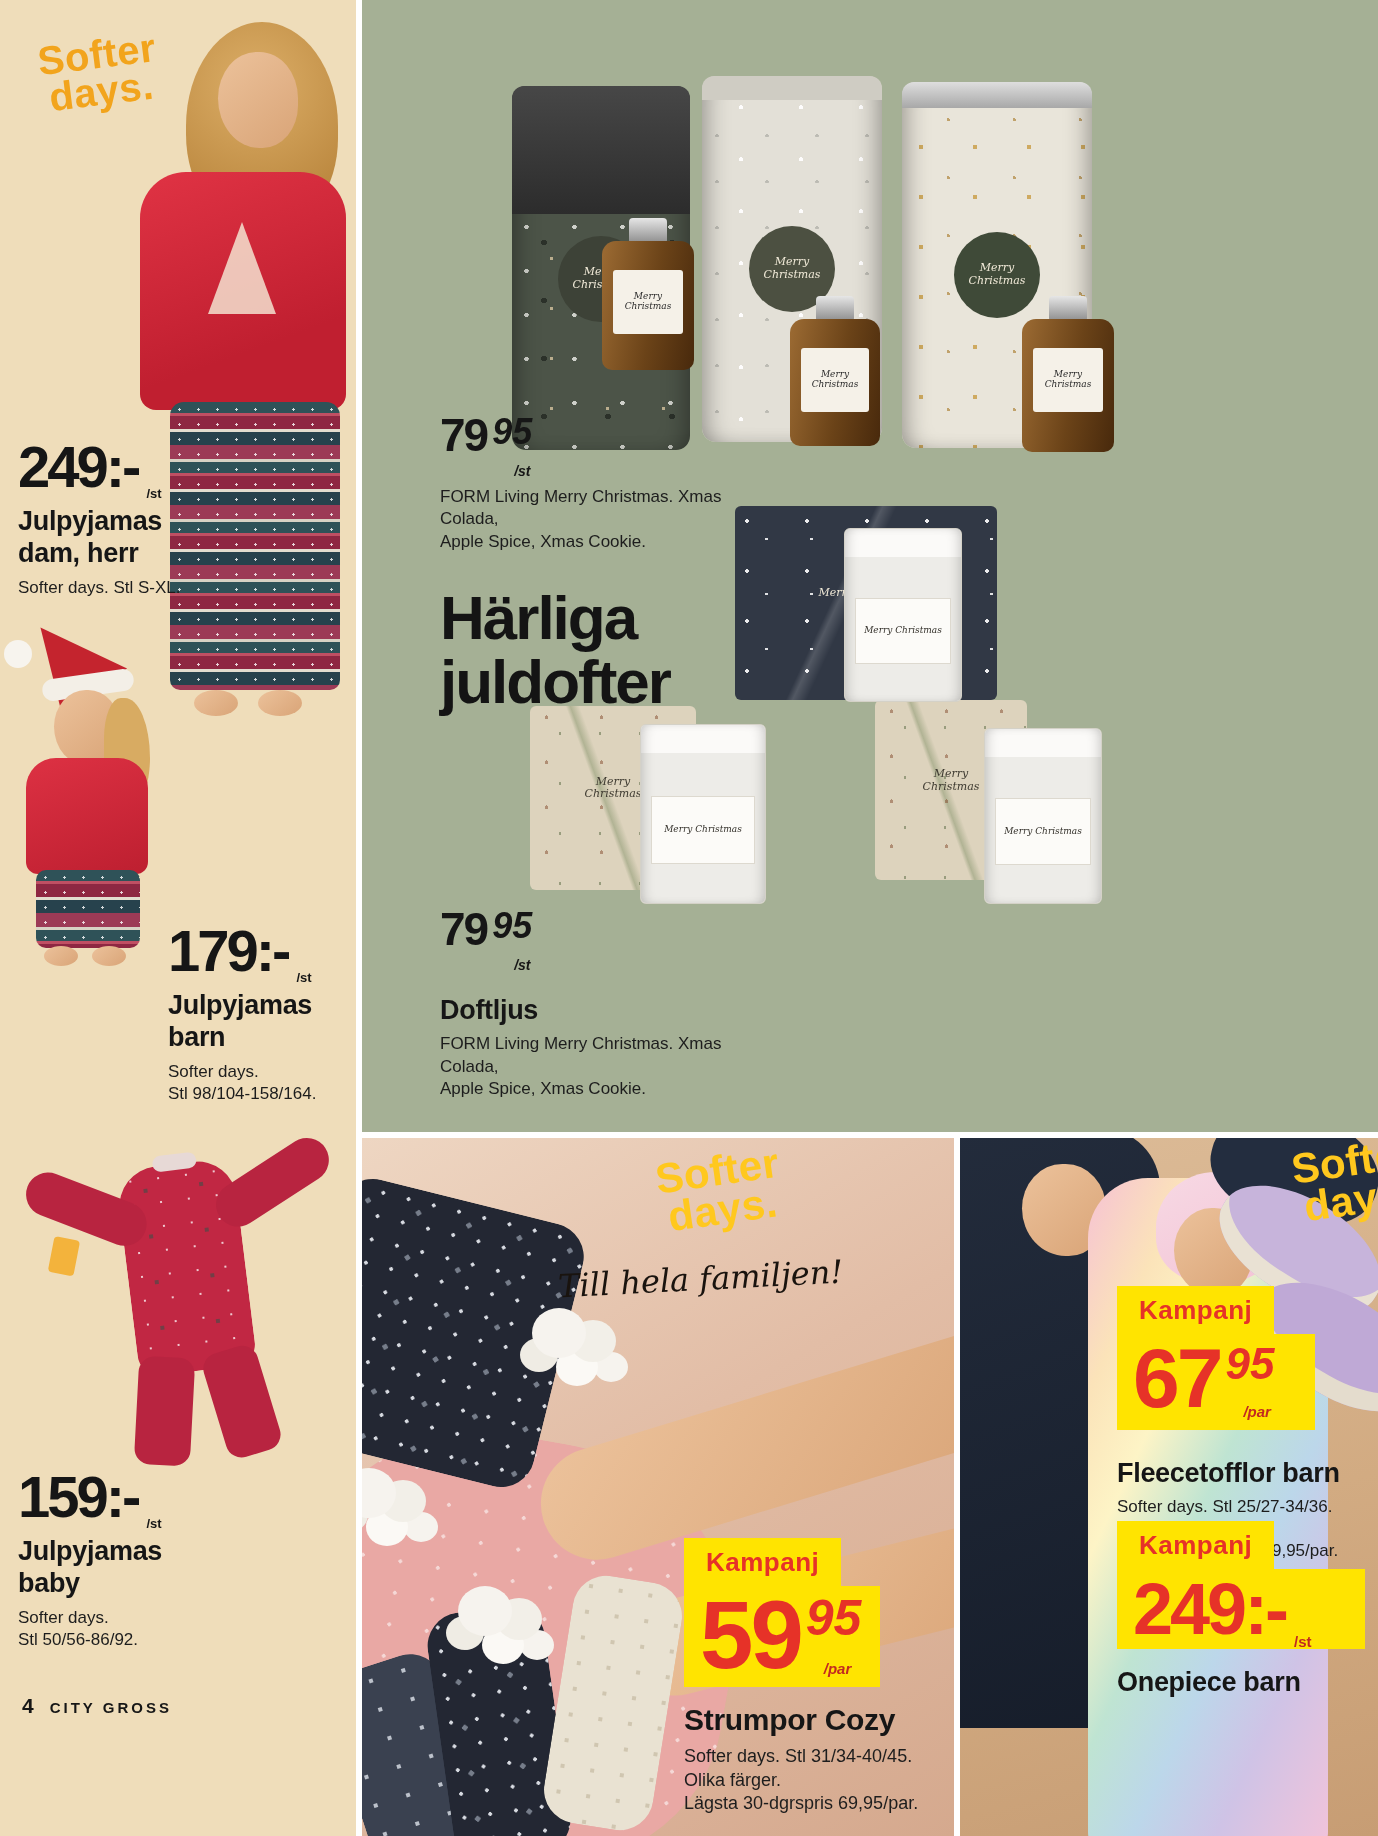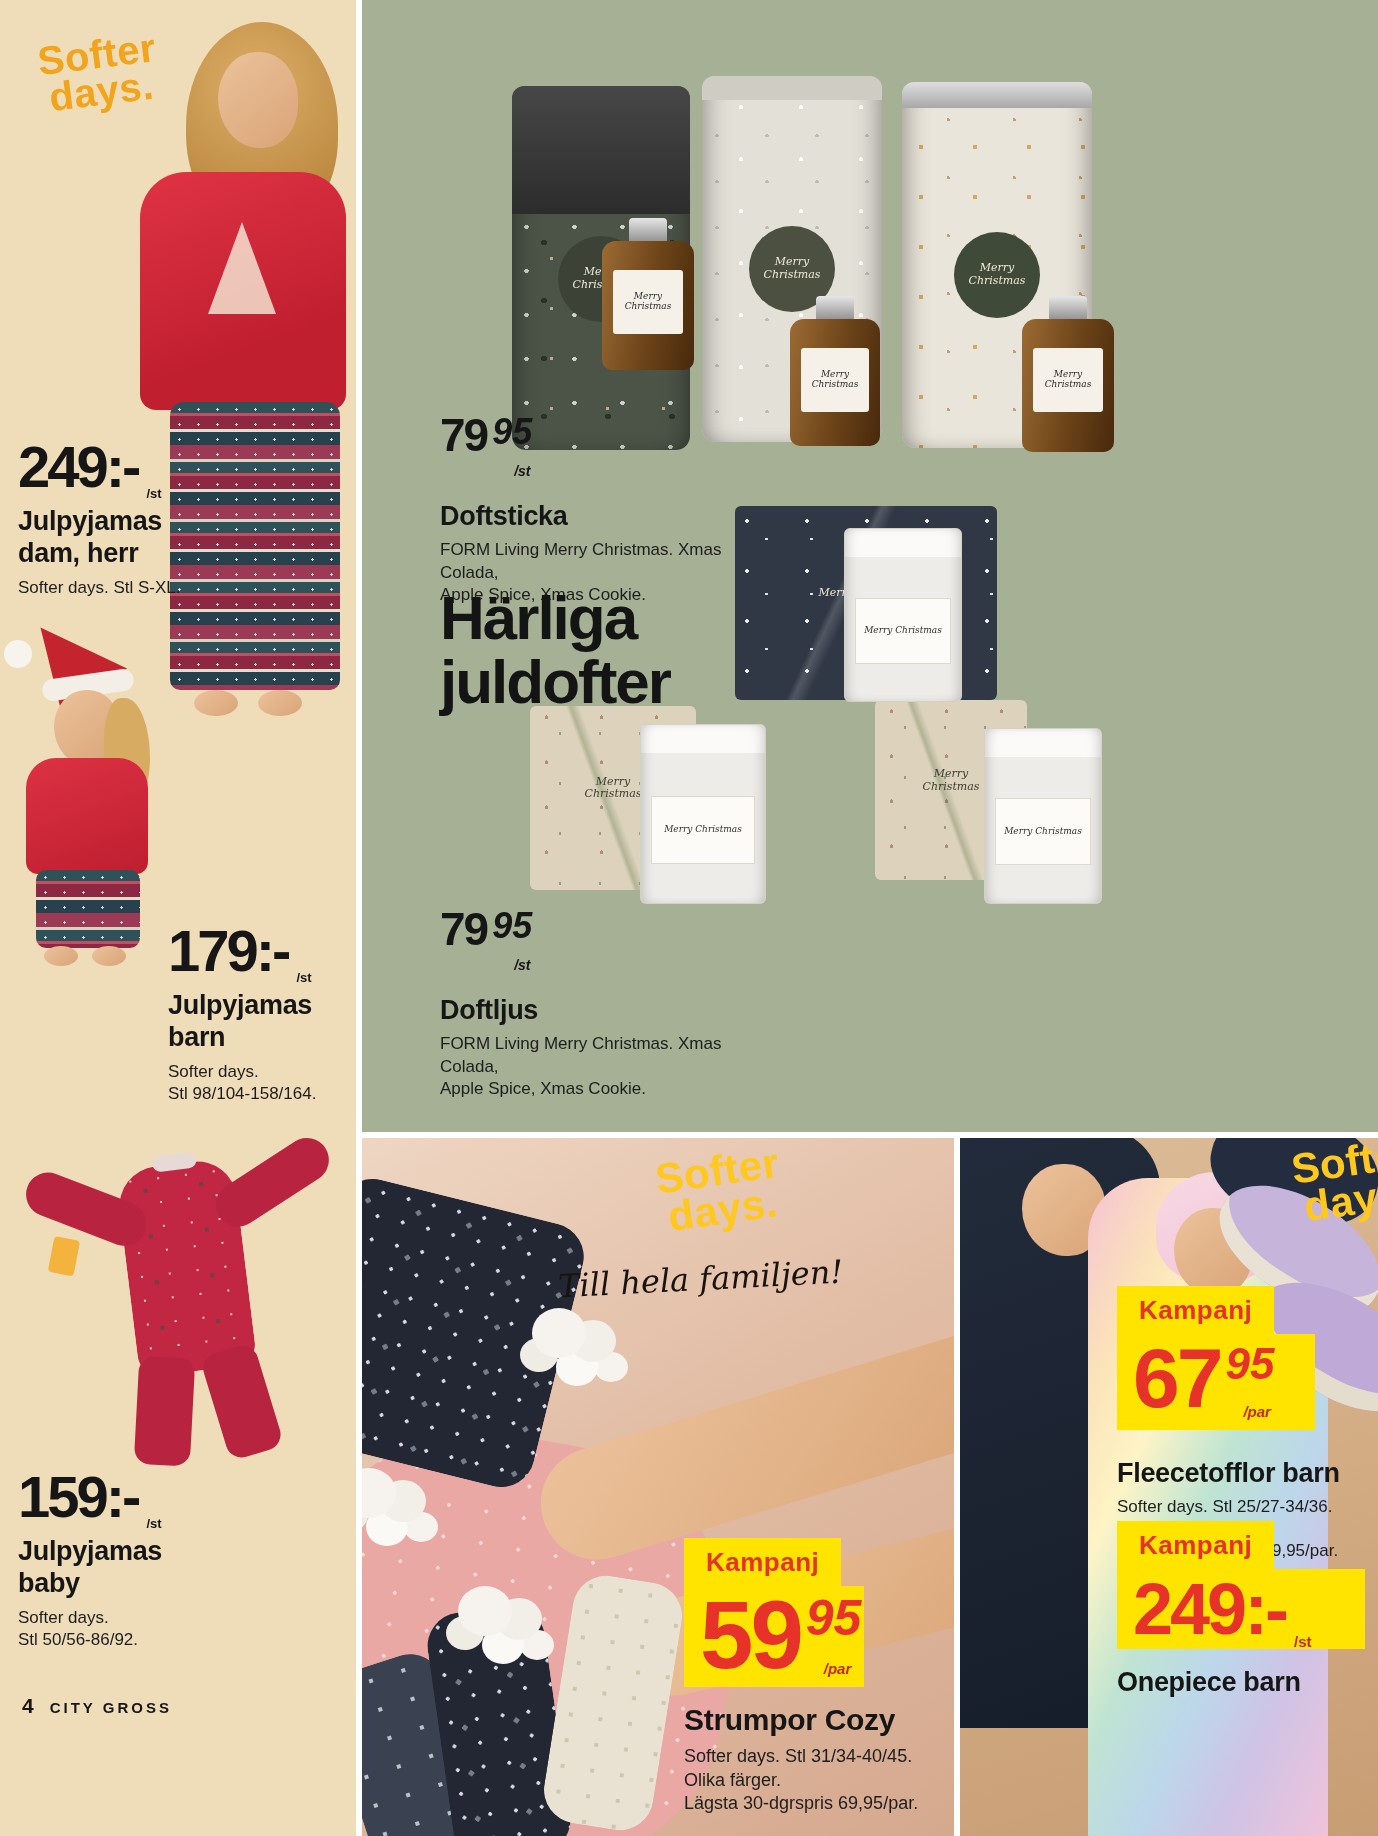--- a/index.html
+++ b/index.html
@@ -270,21 +270,20 @@
     </div>
 
     <div class="abs" style="left:78px;top:418px;width:330px;z-index:3;">
       <div class="price-dec">
         <span class="pint">79</span>
         <span class="pside">
           <span class="psup">95</span>
           <span class="punit">/st</span>
         </span>
       </div>
-      <div class="h-title" style="margin-top:22px;">Doftsticka</div>
       <div class="fine" style="margin-top:7px;">
         <div>FORM Living Merry Christmas. Xmas Colada,</div>
         <div>Apple Spice, Xmas Cookie.</div>
       </div>
     </div>
 
     <div class="abs mega" style="left:78px;top:586px;z-index:3;">
       <div>Härliga</div>
       <div>juldofter</div>
     </div>
@@ -350,21 +349,21 @@
     <div class="abs fluff" style="left:170px;top:170px;"></div>
     <div class="abs fluff" style="left:-20px;top:330px;"></div>
 
     <div class="abs sockshape pat-sockgrey" style="left:-10px;top:520px;width:120px;height:240px;transform:rotate(-18deg);"></div>
     <div class="abs sockshape pat-socknavy" style="left:78px;top:470px;width:118px;height:250px;transform:rotate(-8deg);"></div>
     <div class="abs sockshape pat-sockcream" style="left:196px;top:440px;width:110px;height:250px;transform:rotate(9deg);"></div>
     <div class="abs fluff" style="left:96px;top:448px;"></div>
 
     <div class="abs" style="left:322px;top:400px;width:265px;z-index:6;">
       <div class="kampanj">Kampanj</div>
-      <div class="ybox ybox-sock" style="width:180px;">
+      <div class="ybox ybox-sock" style="width:196px;">
         <div class="price-dec red">
           <span class="pint">59</span>
           <span class="pside">
             <span class="psup">95</span>
             <span class="punit">/par</span>
           </span>
         </div>
       </div>
       <div class="h-title" style="margin-top:16px;font-size:30px;">Strumpor Cozy</div>
       <div class="fine" style="margin-top:7px;font-size:18px;">

